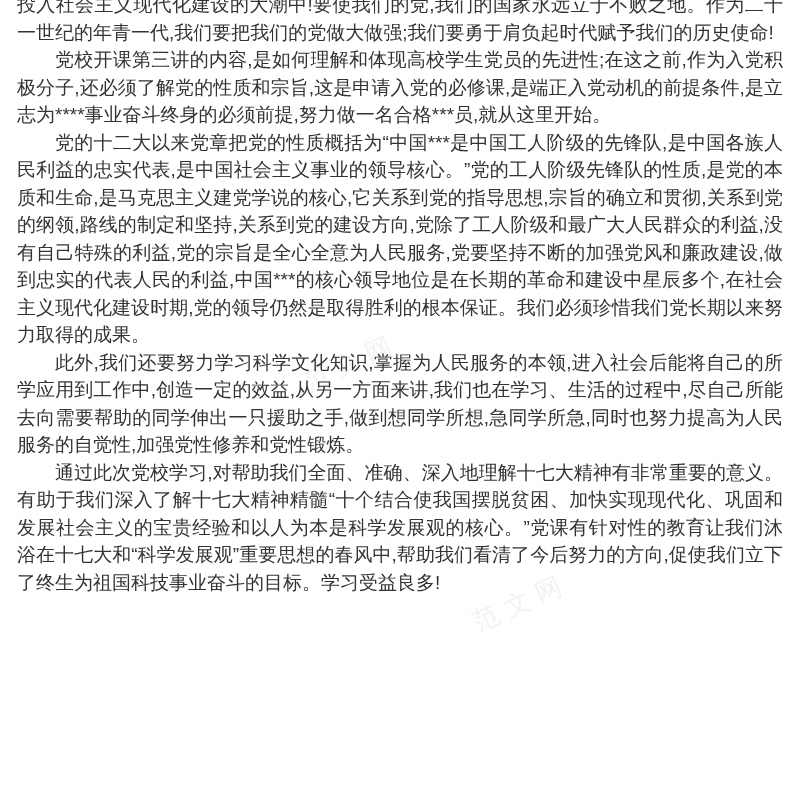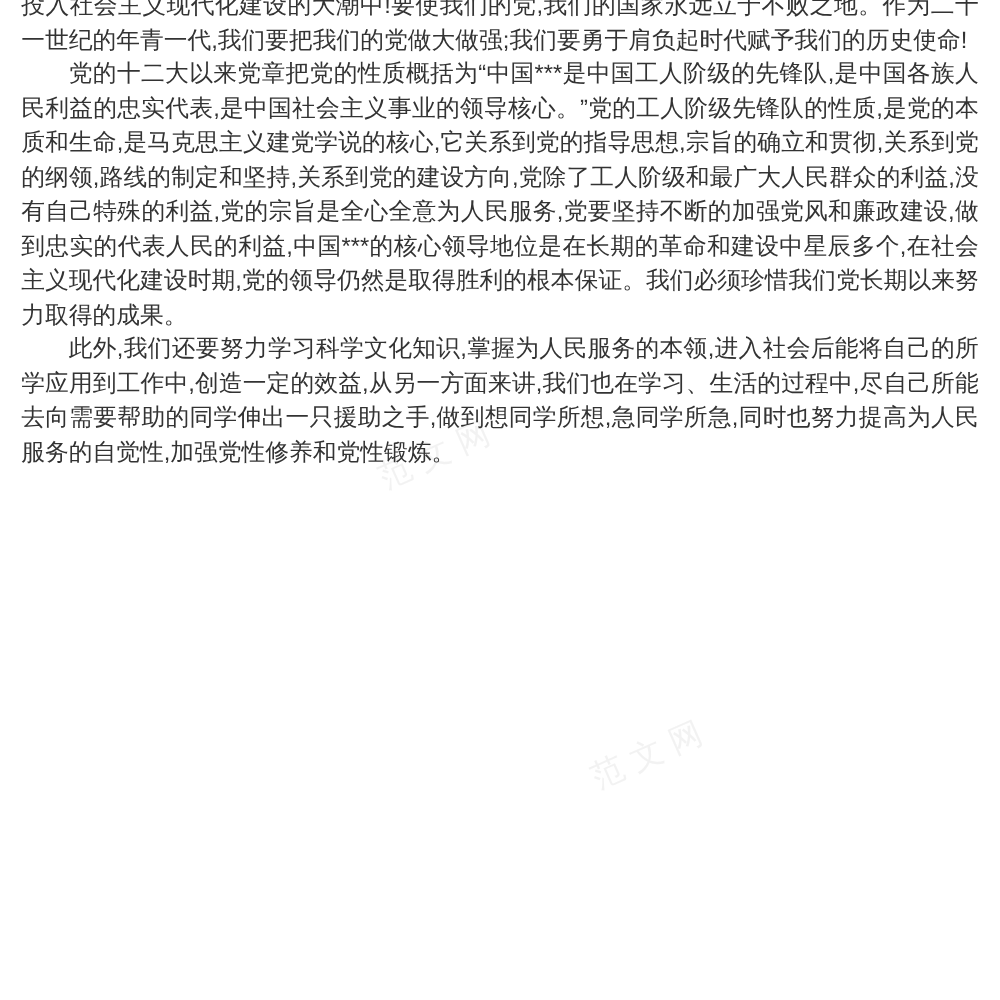--- a/index.html
+++ b/index.html
@@ -54,17 +54,19 @@
 </head>
 <body>
 
 <div class="page">
 
   <div class="watermark wm-1">范文网</div>
   <div class="watermark wm-2">范文网</div>
 
   <div class="content">
     <p class="no-indent">投入社会主义现代化建设的大潮中!要使我们的党,我们的国家永远立于不败之地。作为二十一世纪的年青一代,我们要把我们的党做大做强;我们要勇于肩负起时代赋予我们的历史使命!</p>
+    <p>党校开课第三讲的内容,是如何理解和体现高校学生党员的先进性;在这之前,作为入党积极分子,还必须了解党的性质和宗旨,这是申请入党的必修课,是端正入党动机的前提条件,是立志为****事业奋斗终身的必须前提,努力做一名合格***员,就从这里开始。</p>
     <p>党的十二大以来党章把党的性质概括为“中国***是中国工人阶级的先锋队,是中国各族人民利益的忠实代表,是中国社会主义事业的领导核心。”党的工人阶级先锋队的性质,是党的本质和生命,是马克思主义建党学说的核心,它关系到党的指导思想,宗旨的确立和贯彻,关系到党的纲领,路线的制定和坚持,关系到党的建设方向,党除了工人阶级和最广大人民群众的利益,没有自己特殊的利益,党的宗旨是全心全意为人民服务,党要坚持不断的加强党风和廉政建设,做到忠实的代表人民的利益,中国***的核心领导地位是在长期的革命和建设中星辰多个,在社会主义现代化建设时期,党的领导仍然是取得胜利的根本保证。我们必须珍惜我们党长期以来努力取得的成果。</p>
     <p>此外,我们还要努力学习科学文化知识,掌握为人民服务的本领,进入社会后能将自己的所学应用到工作中,创造一定的效益,从另一方面来讲,我们也在学习、生活的过程中,尽自己所能去向需要帮助的同学伸出一只援助之手,做到想同学所想,急同学所急,同时也努力提高为人民服务的自觉性,加强党性修养和党性锻炼。</p>
+    <p>通过此次党校学习,对帮助我们全面、准确、深入地理解十七大精神有非常重要的意义。有助于我们深入了解十七大精神精髓“十个结合使我国摆脱贫困、加快实现现代化、巩固和发展社会主义的宝贵经验和以人为本是科学发展观的核心。”党课有针对性的教育让我们沐浴在十七大和“科学发展观”重要思想的春风中,帮助我们看清了今后努力的方向,促使我们立下了终生为祖国科技事业奋斗的目标。学习受益良多!</p>
   </div>
 
 </div>
 
 </body></html>

